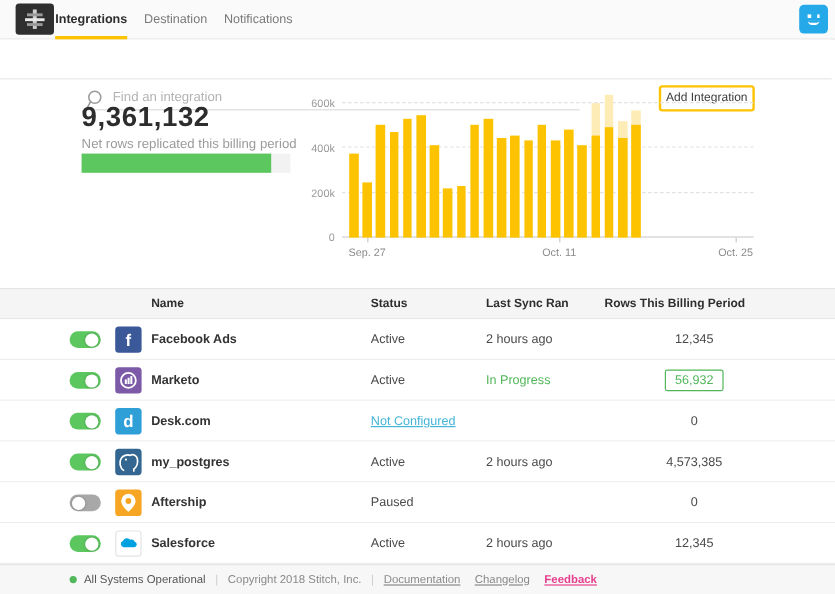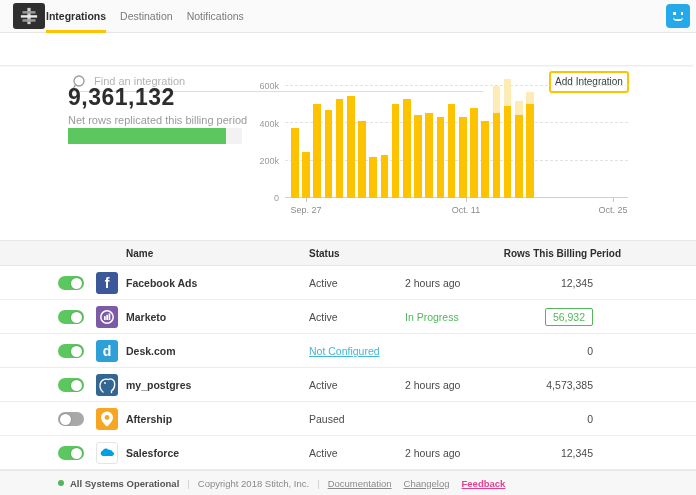--- a/index.html
+++ b/index.html
@@ -54,40 +54,40 @@
   .xlab{position:absolute;width:60px;text-align:center;font-size:9px;color:#8a8a8a;bottom:-17px;}
 
   
   .thead{position:absolute;left:0;top:240px;width:696px;height:26px;background:#f5f5f5;
          border-top:1px solid #e6e6e6;border-bottom:1px solid #e6e6e6;padding-left:48px;}
   .th{position:absolute;top:0;height:26px;line-height:26px;font-size:10px;font-weight:bold;color:#2e2e2e;}
   .row{position:absolute;left:0;width:696px;height:34px;background:#fff;
        border-bottom:1px solid #ededed;cursor:pointer;}
   .cell{position:absolute;top:0;height:34px;line-height:34px;font-size:10.5px;color:#4a4a4a;}
   .cell.name{font-weight:bold;color:#333;}
-  .cell.num{left:452px;width:141px;text-align:right;}
+  .cell.num{left:508px;width:141px;text-align:center;}
   .cell.green{color:#52b75a;}
   .cell.link{color:#45b5d8;text-decoration:underline;cursor:pointer;}
   .boxed{display:inline-block;border:1px solid #52b75a;color:#52b75a;padding:2px 7px;
          border-radius:2px;line-height:normal;}
   .toggle{position:absolute;left:58px;top:10px;width:26px;height:14px;border-radius:8px;cursor:pointer;}
   .toggle .knob{position:absolute;top:1.5px;width:11px;height:11px;border-radius:50%;background:#fff;
                 box-shadow:0 0 2px rgba(0,0,0,0.3);}
   .toggle.on{background:#5cc75f;} .toggle.on .knob{right:2px;}
   .toggle.off{background:#a8a8a8;} .toggle.off .knob{left:2px;}
   .app-icon{position:absolute;left:96px;top:6px;width:22px;height:22px;border-radius:3px;
             display:flex;align-items:center;justify-content:center;overflow:hidden;}
   .app-icon .glyph-letter{color:#fff;font-weight:bold;font-size:14px;line-height:22px;}
 
   
   .footer{position:absolute;left:0;top:470px;width:696px;height:25px;background:#f7f7f7;
           border-top:1px solid #e6e6e6;display:flex;align-items:center;padding-left:58px;
           font-size:9.5px;color:#8a8a8a;}
   .footer .dot{width:6px;height:6px;border-radius:50%;background:#52b75a;margin-right:6px;}
-  .footer .sys{color:#555;font-weight:bold;}
+  .footer .sys{color:#555;font-weight:normal;}
   .footer .sep{margin:0 8px;color:#ccc;}
   .footer .flink{margin-right:12px;text-decoration:underline;color:#8a8a8a;cursor:pointer;}
   .footer .flink.pink{color:#e63f8e;font-weight:bold;text-decoration:underline;}
 </style>
 </head>
 <body>
 
 <div id="page">
 
   <div class="nav">
@@ -180,20 +180,21 @@
         <div class="bar" style="left: 230px; width: 7.5px; height: 96.5625px; background: rgb(253, 236, 181);"></div>
         <div class="bar" style="left: 230px; width: 7.5px; height: 83.0625px; background: rgb(253, 195, 0);"></div>
         <div class="bar" style="left: 241.2px; width: 7.5px; height: 105.75px; background: rgb(253, 236, 181);"></div>
         <div class="bar" style="left: 241.2px; width: 7.5px; height: 94.125px; background: rgb(253, 195, 0);"></div>
       </div>
   </div>
 
   <div class="thead">
     <div class="th" style="left:126px">Name</div>
     <div class="th" style="left:309px">Status</div>
+    <div class="th" style="left:405px">Last Sync Ran</div>
     <div class="th" style="left:480px;width:141px;text-align:right">Rows This Billing Period</div>
   </div>
 
   <div class="row" style="top:266px">
     <div class="toggle on">
         <div class="knob"></div>
       </div>
     <div class="app-icon" style="background:#3b5998">
         <span class="glyph-letter">f</span>
       </div>

